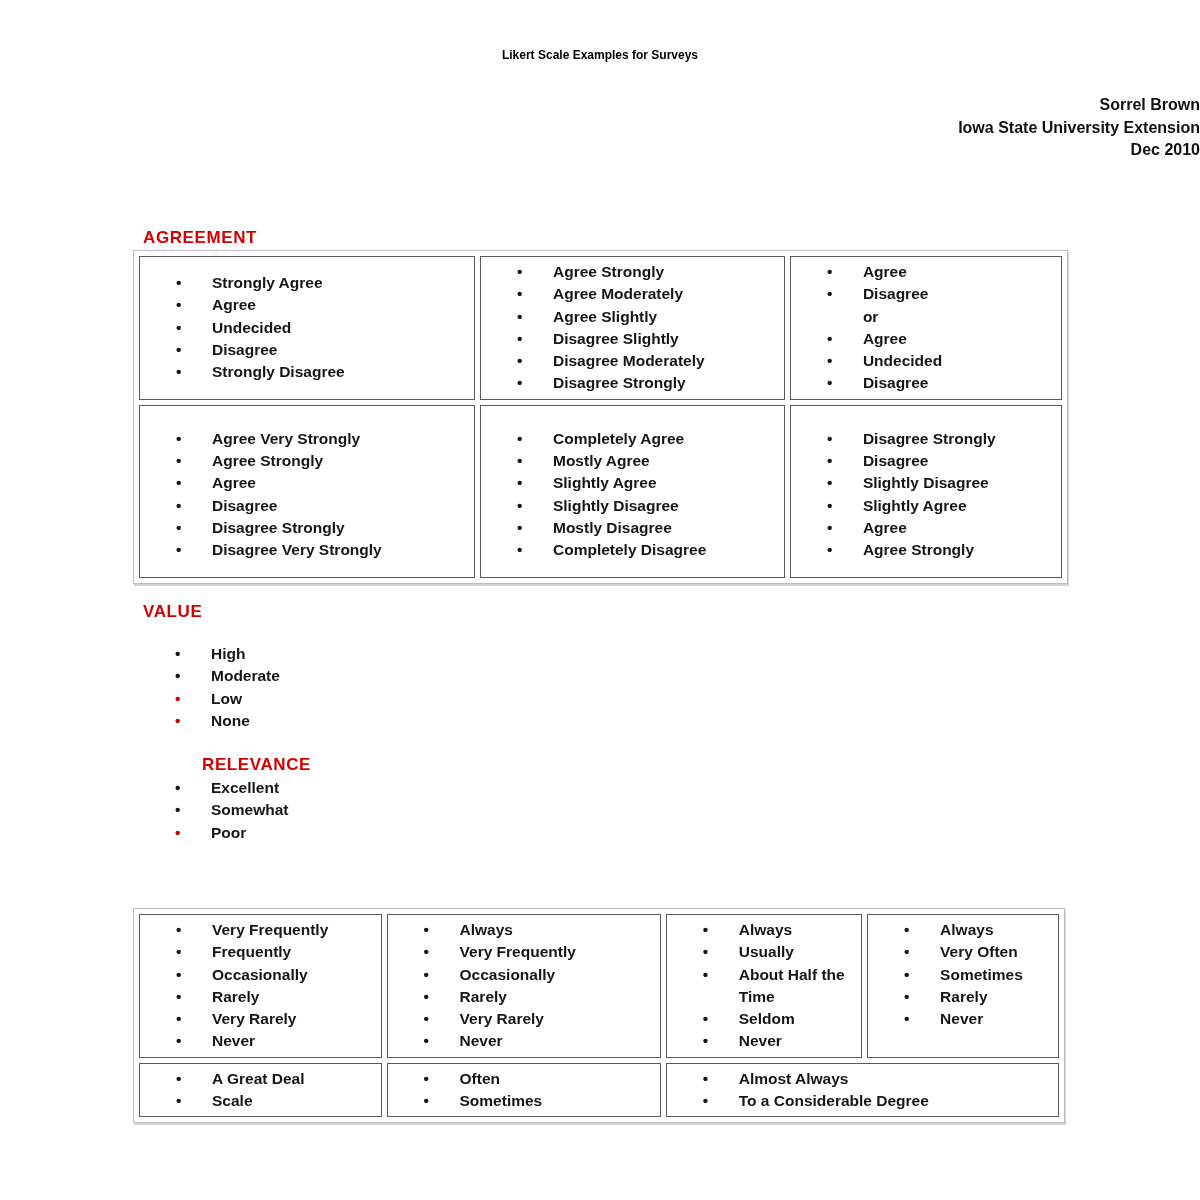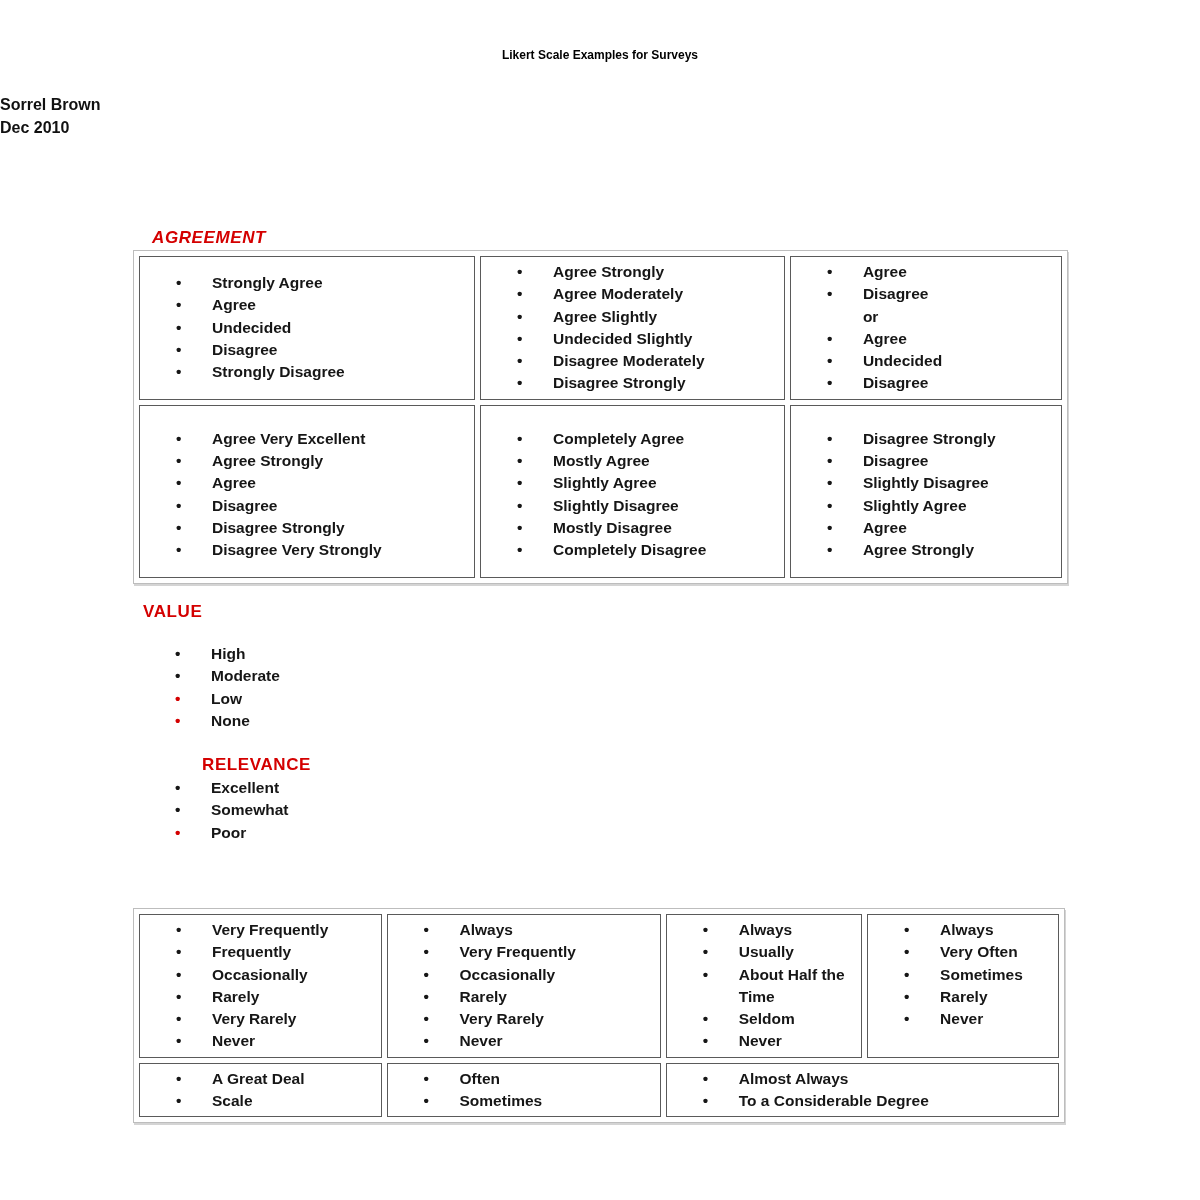--- a/index.html
+++ b/index.html
@@ -12,28 +12,28 @@
     font-weight: 700;
     color: #161616;
     -webkit-font-smoothing: antialiased;
   }
   .doc-title {
     position: absolute; top: 48px; left: 0; width: 100%;
     text-align: center; font-size: 12px; color: #000;
   }
   .author-block {
     position: absolute; top: 94px; left: 0; width: 100%;
-    text-align: left; font-size: 16px; line-height: 22.5px; color: #111;
+    text-align: right; font-size: 16px; line-height: 22.5px; color: #111;
   }
   a.email { color: var(--link, #0000ee); text-decoration: underline; cursor: pointer; }
   .sec-heading {
     position: absolute; font-size: 17px; letter-spacing: 0.6px;
     color: var(--red, #d00000);
   }
-  #h-agreement { top: 228px; left: 152px; font-style: italic; }
+  #h-agreement { top: 228px; left: 143px; }
   #h-value     { top: 602px; left: 143px; text-align: right; }
   #h-relevance { top: 755px; left: 202px; }
   #h-frequency { top: 910px; left: 211px; margin-top: 6px; }
 
   table.wtable {
     position: absolute;
     border-collapse: separate;
     border-spacing: 5px;
     table-layout: fixed;
     border: 1px solid #bdbdbd;
@@ -65,20 +65,21 @@
   #l-value     { top: 643px; left: 175px; }
   #l-relevance { top: 777px; left: 175px; }
 </style>
 </head>
 <body>
 
 <div class="doc-title">Likert Scale Examples for Surveys</div>
 
 <div class="author-block">
   <div>Sorrel Brown</div>
+  <div>Iowa State University Extension</div>
   <div>Dec 2010</div>
 </div>
 
 <div class="sec-heading" id="h-agreement">AGREEMENT</div>
 
 <table class="wtable" id="t-agreement">
   <colgroup>
     <col style="width:36.8%">
       <col style="width:33.4%">
       <col style="width:29.8%">
@@ -118,21 +119,21 @@
             <li>
               <span class="blt">•</span>
               <span>Agree Moderately</span>
             </li>
             <li>
               <span class="blt">•</span>
               <span>Agree Slightly</span>
             </li>
             <li>
               <span class="blt">•</span>
-              <span>Undecided Slightly</span>
+              <span>Disagree Slightly</span>
             </li>
             <li>
               <span class="blt">•</span>
               <span>Disagree Moderately</span>
             </li>
             <li>
               <span class="blt">•</span>
               <span>Disagree Strongly</span>
             </li>
           </ul>
@@ -164,21 +165,21 @@
               <span>Disagree</span>
             </li>
           </ul>
         </td>
   </tr>
   <tr class="r2">
     <td>
           <ul class="blist cell-list">
             <li>
               <span class="blt">•</span>
-              <span>Agree Very Excellent</span>
+              <span>Agree Very Strongly</span>
             </li>
             <li>
               <span class="blt">•</span>
               <span>Agree Strongly</span>
             </li>
             <li>
               <span class="blt">•</span>
               <span>Agree</span>
             </li>
             <li>

